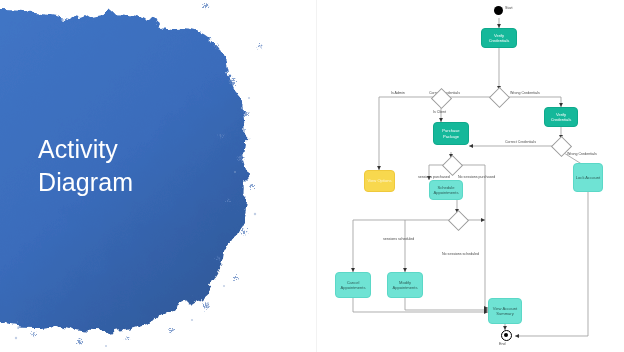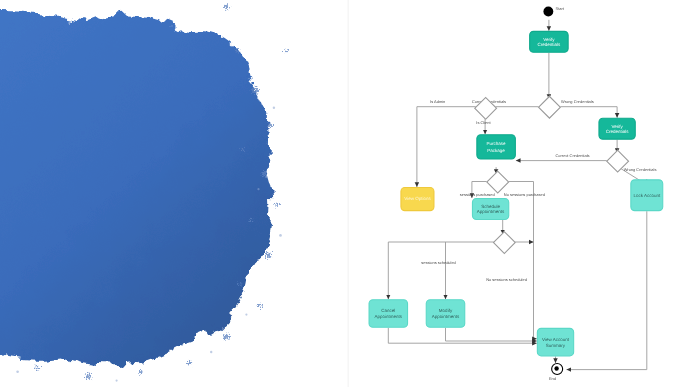--- a/index.html
+++ b/index.html
@@ -104,20 +104,22 @@
         <circle cx="295" cy="228" r="1.2"></circle>
         <circle cx="264" cy="300" r="1.0"></circle>
         <circle cx="232" cy="334" r="1.1"></circle>
         <circle cx="146" cy="360" r="1.0"></circle>
         <circle cx="56" cy="352" r="1.2"></circle>
         <circle cx="232" cy="6" r="1.0"></circle>
       </g>
     </svg>
   </div>
 
+  <div id="title">Activity
+Diagram</div>
 
   <div id="canvas">
 
     <svg viewBox="0 0 308 352">
       <defs>
         <marker id="ah" markerWidth="6" markerHeight="6" refX="5" refY="3" orient="auto">
           <path d="M0,0.6 L5,3 L0,5.4 z" fill="#333"></path>
         </marker>
       </defs>
       <g stroke="#9f9f9f" stroke-width=".85" fill="none" marker-end="url(#ah)">

